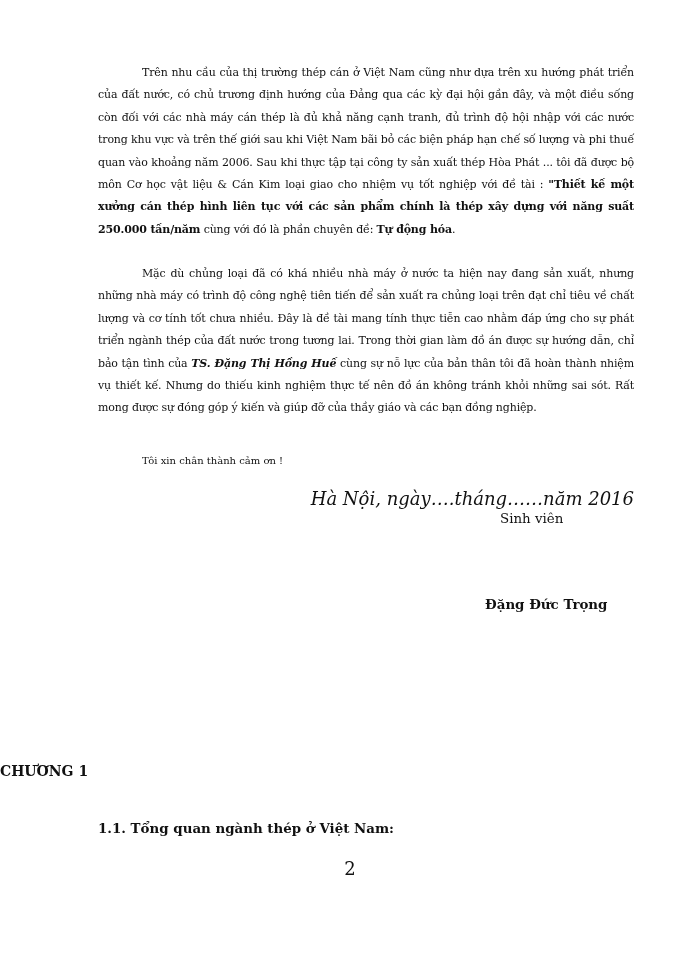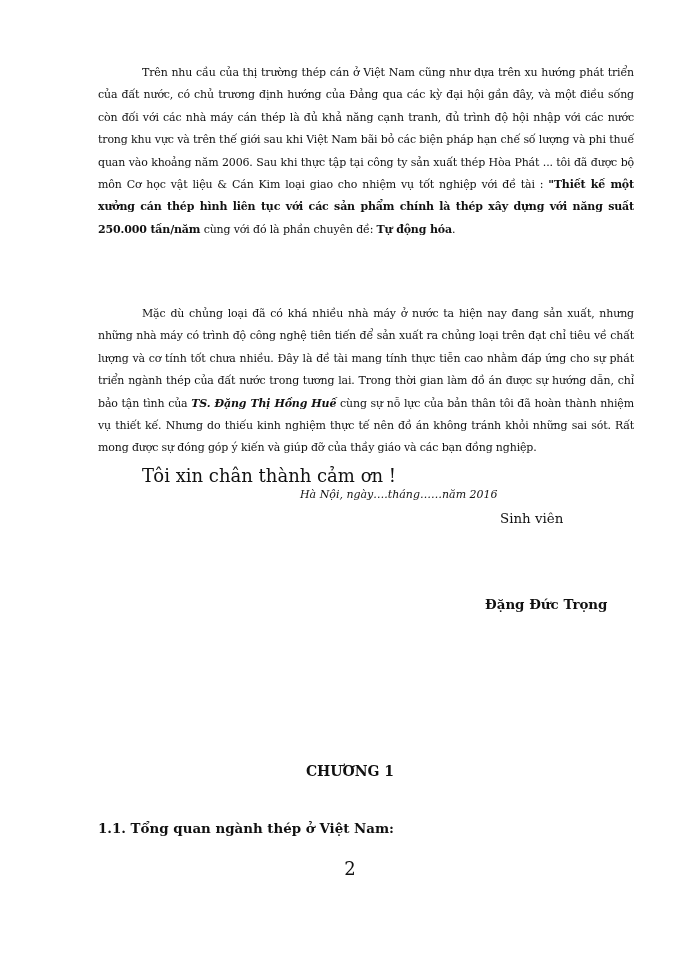--- a/index.html
+++ b/index.html
@@ -3,30 +3,30 @@
   <meta charset="utf-8">
   <style>
     html, body { margin: 0; padding: 0; background: #ffffff; }
     body { width: 700px; height: 960px; position: relative; overflow: hidden;
            font-family: "DejaVu Serif", "Liberation Serif", serif; color: #111; }
     .page { position: absolute; left: 0; top: 0; width: 700px; height: 960px; background: #fff; }
     .para { position: absolute; left: 98px; width: 536px; font-size: 11px; line-height: 22.4px;
             text-align: justify; letter-spacing: -0.15px; }
     .para .indent { display: inline-block; width: 44px; }
     .p1 { top: 62px; }
-    .p2 { top: 263px; margin-top: 40px; }
-    .p3 { top: 465px; left: 98px; font-size: 18px; line-height: 22px; position: absolute; }
+    .p2 { top: 263px; }
+    .p3 { top: 450px; left: 98px; font-size: 10px; line-height: 22px; position: absolute; }
     .p3 .indent { display: inline-block; width: 44px; }
     b { font-weight: bold; }
     .bi { font-weight: bold; font-style: italic; }
-    .date { position: absolute; top: 488px; left: 300px; width: 334px; 
-            font-style: italic; font-size: 11px; }
+    .date { position: absolute; top: 488px; left: 300px; width: 334px; text-align: right;
+            font-style: italic; font-size: 18px; }
     .role { position: absolute; top: 511px; left: 500px; font-weight: normal; font-size: 13.4px; }
     .name { position: absolute; top: 596px; left: 485px; font-weight: bold; font-size: 13.4px; }
-    .chapter { position: absolute; top: 763px; left: 0; width: 700px; text-align: center;
+    .chapter { position: absolute; top: 763px; left: 0; width: 700px; text-align: left;
                font-weight: bold; font-size: 14px; }
     .chapter-title { position: absolute; top: 793px; left: 98px; width: 536px; text-align: center;
                      font-weight: bold; font-size: 14.4px; white-space: nowrap; }
     .section { position: absolute; top: 820px; left: 98px; font-weight: bold; font-size: 13.4px; }
     .pagenum { position: absolute; top: 858px; left: 0; width: 700px; text-align: center;
                font-size: 18px; }
   </style>
 </head>
 <body>
 

